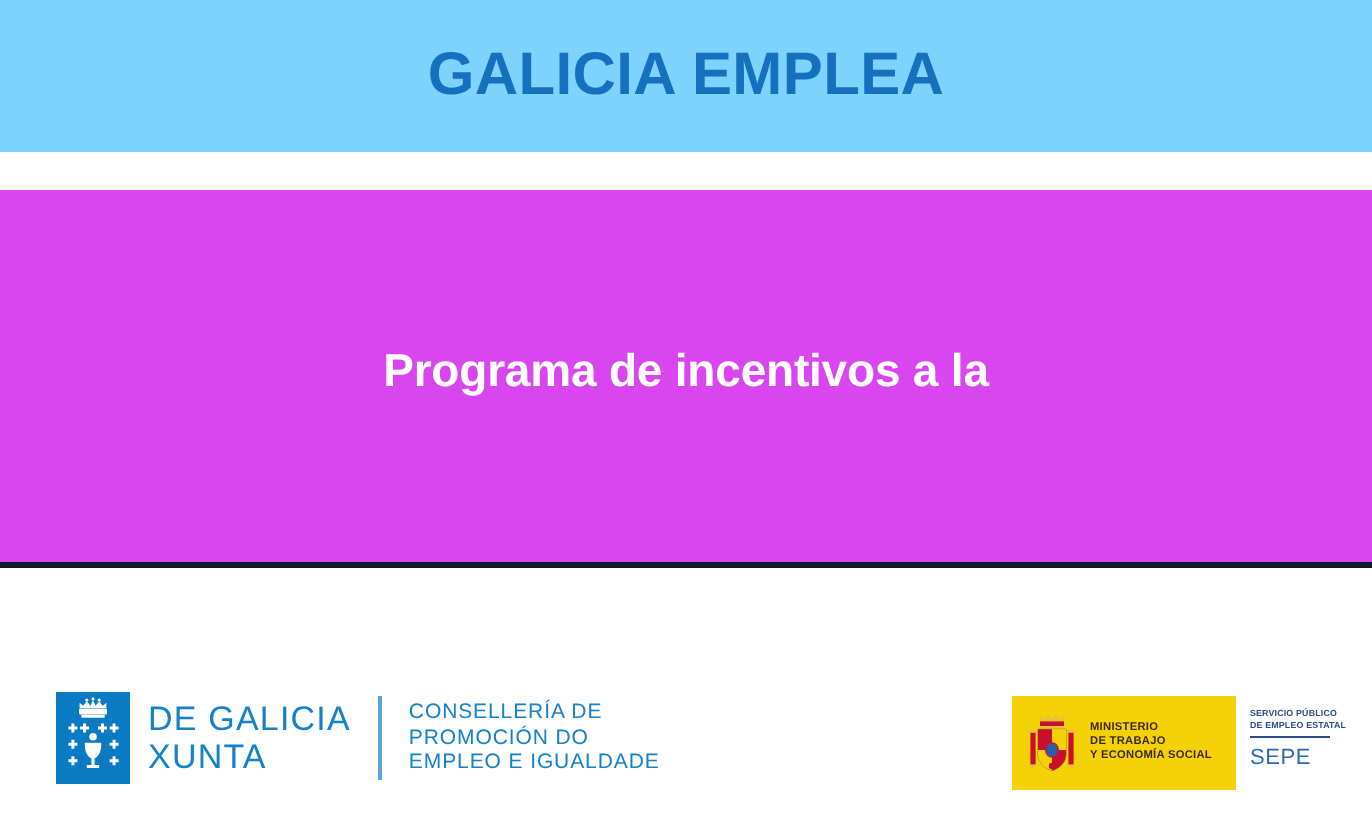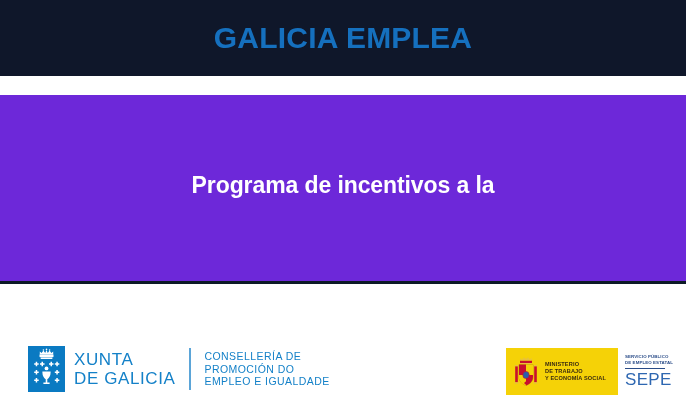--- a/index.html
+++ b/index.html
@@ -15,41 +15,41 @@
     position: relative;
   }
 
   
   .header {
     position: absolute;
     left: 0;
     top: 0;
     width: 686px;
     height: 76px;
-    background: #0f172a;
+    background: #7dd3fc;
     display: flex;
     align-items: center;
     justify-content: center;
   }
   .header-title {
     font-size: 30px;
     font-weight: bold;
     color: #1570BE;
     letter-spacing: 0.2px;
     white-space: nowrap;
   }
 
   
   .band {
     position: absolute;
     left: 0;
     top: 95px;
     width: 686px;
     height: 186px;
-    background: #6d28d9;
+    background: #d946ef;
     display: flex;
     align-items: center;
     justify-content: center;
     box-sizing: border-box;
   }
   .band-inner {
     width: 100%;
     text-align: center;
     margin-top: -6px;
   }
@@ -177,21 +177,21 @@
   }
   .sepe-top div { display: block; }
   .sepe-rule {
     width: 40px;
     height: 1px;
     background: #2A4C88;
     margin: 2px 0 1px 0;
   }
   .sepe-word {
     color: #2E67B1;
-    font-size: 17px;
+    font-size: 11px;
     line-height: 19px;
     font-weight: normal;
     letter-spacing: 0.3px;
   }
 </style>
 </head>
 <body>
 
 <div class="header">
   <div class="header-title">GALICIA EMPLEA</div>
@@ -236,22 +236,22 @@
           <path d="M21.0 17.2 h1.5 v-1.5 h1.5 v1.5 h1.5 v1.5 h-1.5 v1.5 h-1.5 v-1.5 h-1.5 z"></path>
 
           <path d="M26.8 17.2 h1.5 v-1.5 h1.5 v1.5 h1.5 v1.5 h-1.5 v1.5 h-1.5 v-1.5 h-1.5 z"></path>
           <path d="M26.8 25.4 h1.5 v-1.5 h1.5 v1.5 h1.5 v1.5 h-1.5 v1.5 h-1.5 v-1.5 h-1.5 z"></path>
           <path d="M26.8 33.6 h1.5 v-1.5 h1.5 v1.5 h1.5 v1.5 h-1.5 v1.5 h-1.5 v-1.5 h-1.5 z"></path>
         </g>
       </svg>
     </div>
 
     <div class="xunta-wordmark">
+      <div>DE GALICIA</div>
       <div>XUNTA</div>
-      <div>DE GALICIA</div>
     </div>
 
     <div class="footer-divider"></div>
 
     <div class="conselleria">
       <div>CONSELLERÍA DE</div>
       <div>PROMOCIÓN DO</div>
       <div>EMPLEO E IGUALDADE</div>
     </div>
   </div>

